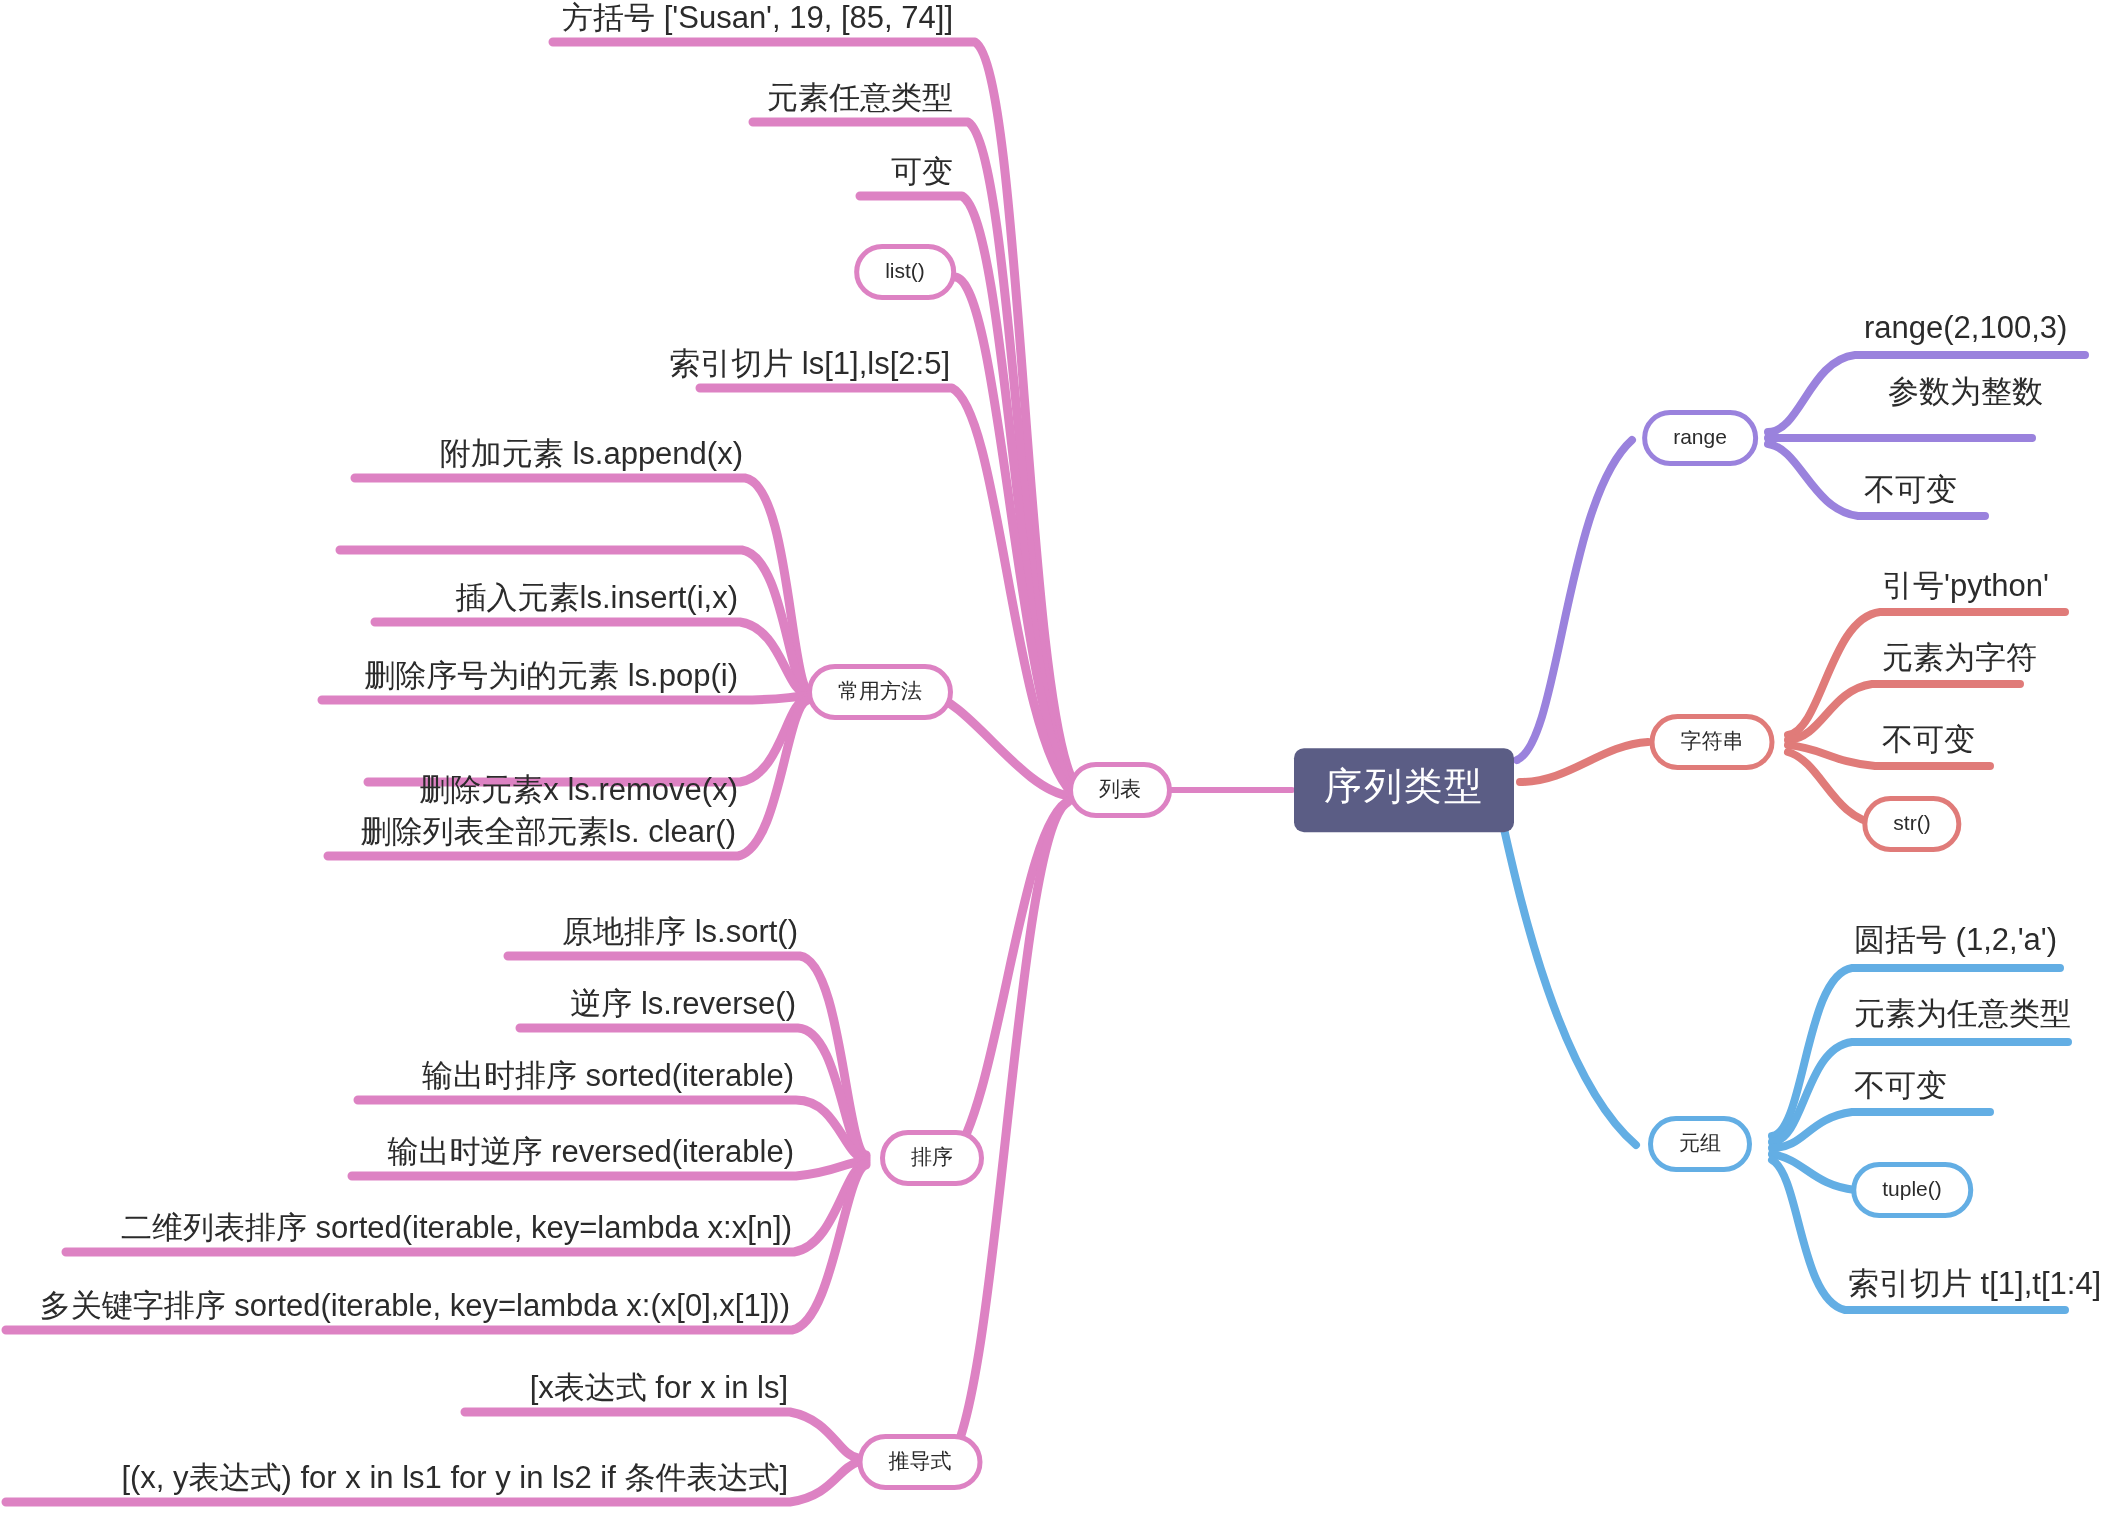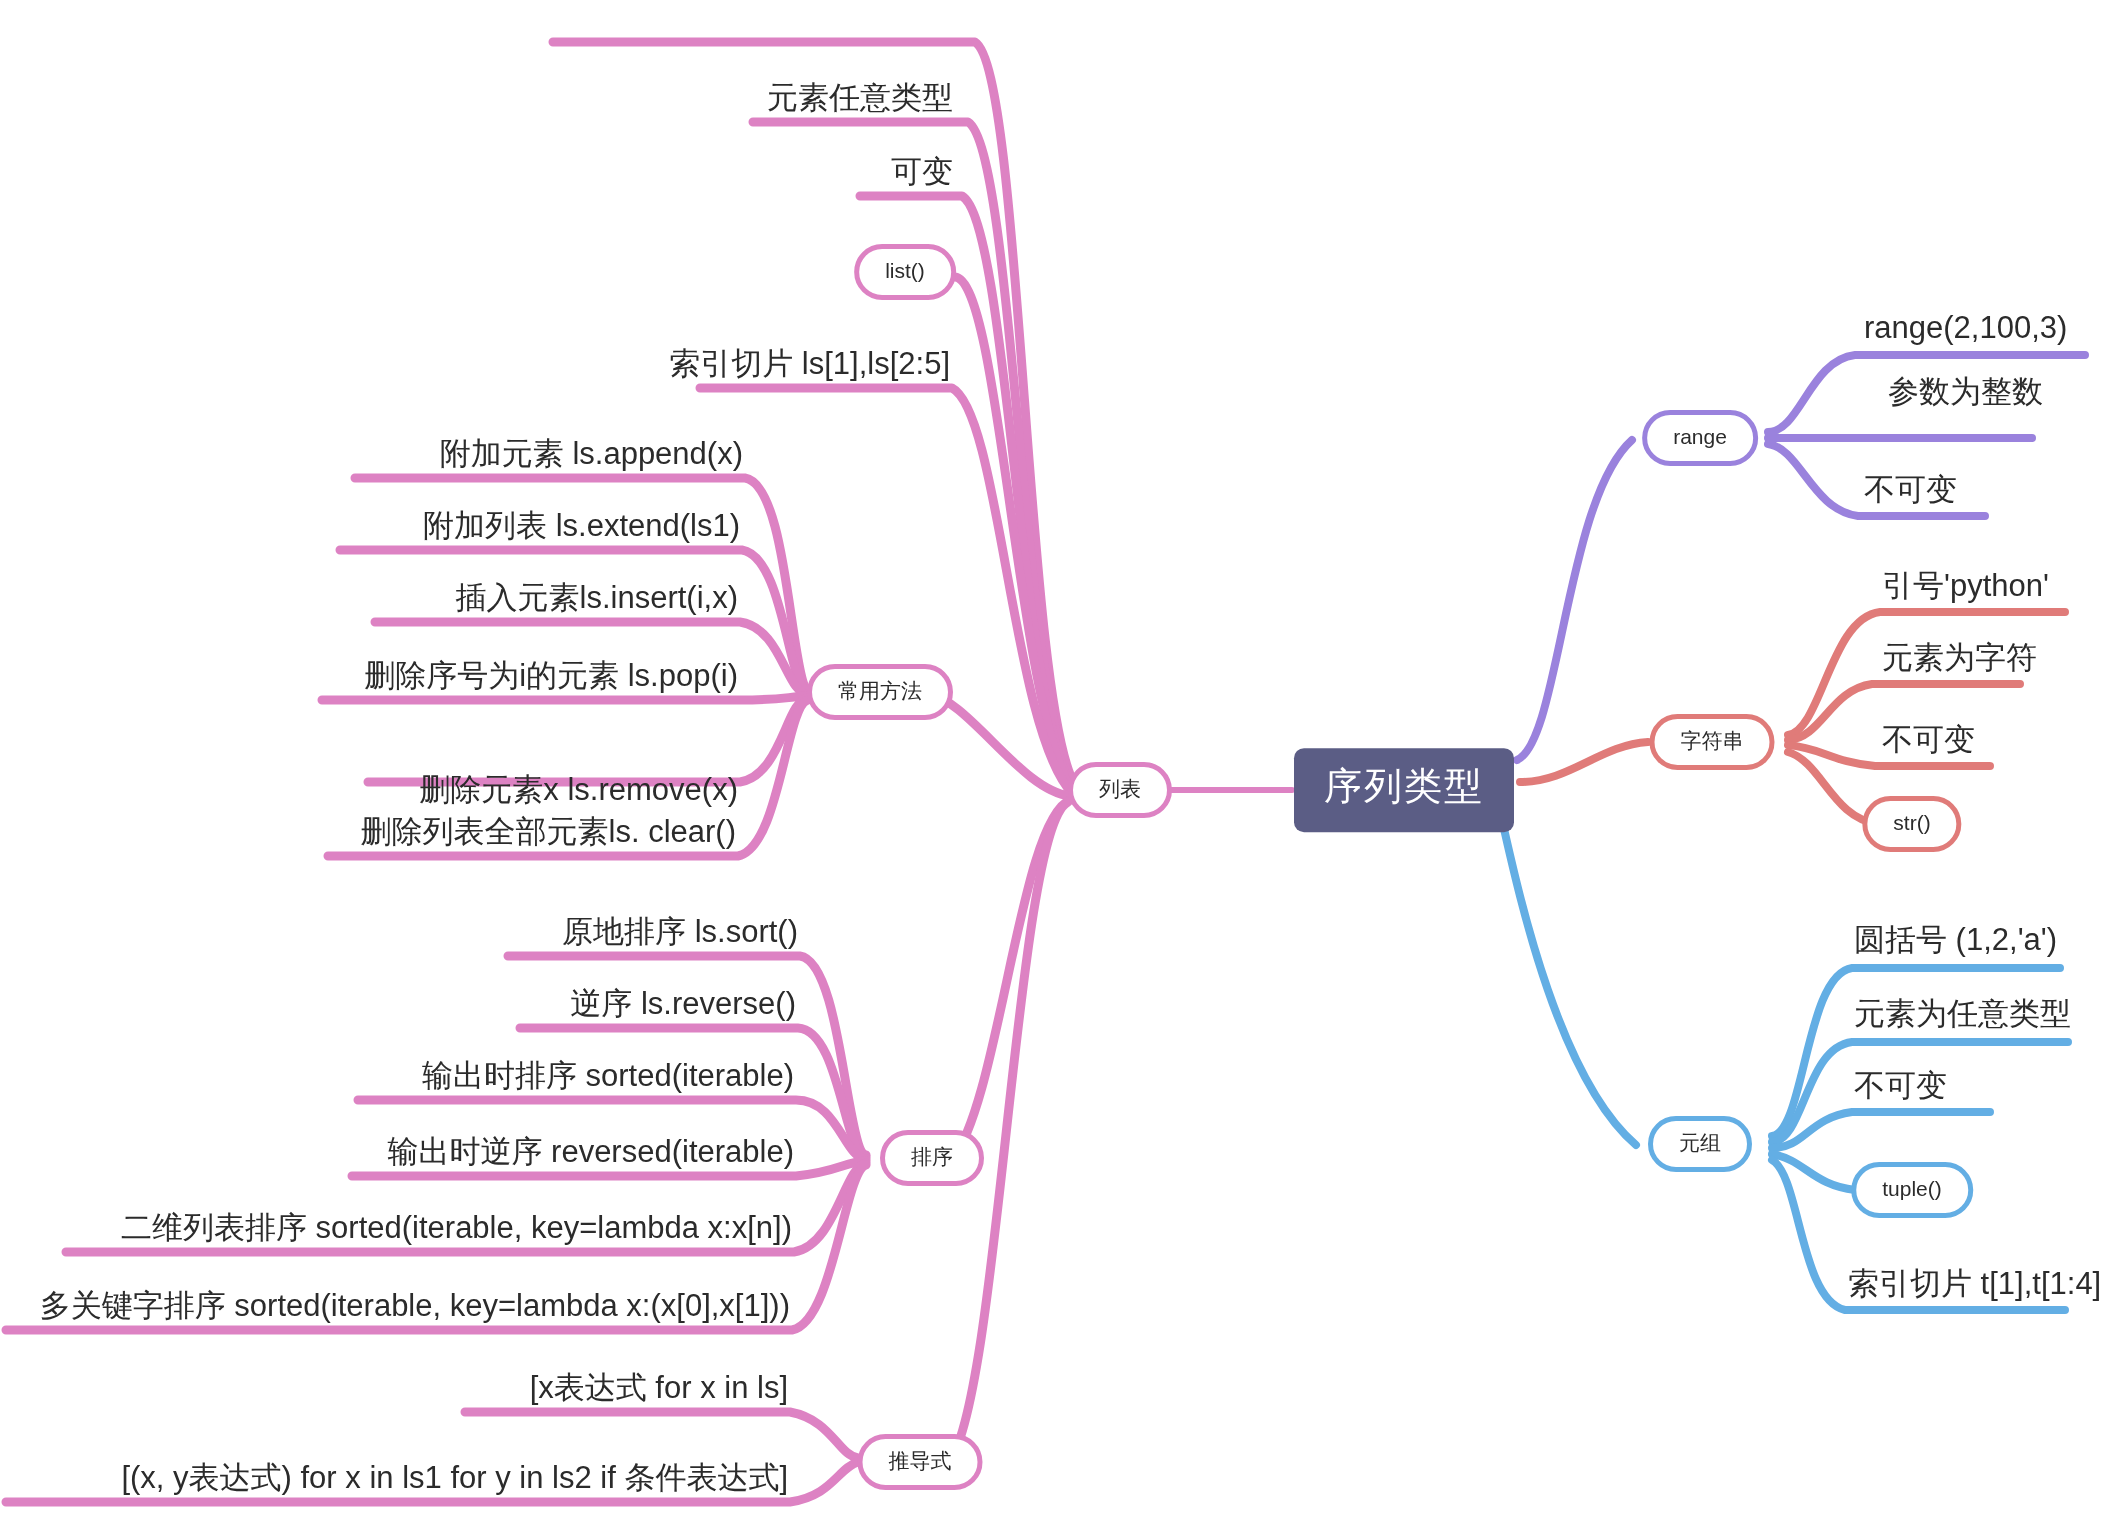--- a/index.html
+++ b/index.html
@@ -118,28 +118,28 @@
 
       <path stroke="#dd82c3" stroke-width="9" d="M 858,1458 C 838,1455 832,1420 790,1412 L 465,1412"></path>
       <path stroke="#dd82c3" stroke-width="9" d="M 858,1462 C 838,1468 832,1496 790,1502 L 6,1502"></path>
     </g>
   </svg>
 
   <div class="node root" style="left:1404px; top:790px;">序列类型</div>
 
   <div class="node pill pill-pink" style="left:1120px; top:790px;">列表</div>
 
+  <div class="node leaf la" style="left:955px; top:42px;">方括号 ['Susan',  19, [85, 74]]</div>
   <div class="node leaf la" style="left:955px; top:122px;text-align:center;">元素任意类型</div>
   <div class="node leaf la" style="left:955px; top:196px;">可变</div>
   <div class="node pill pill-pink" style="left:905px; top:272px;">list()</div>
   <div class="node leaf la" style="left:952px; top:388px;">索引切片 ls[1],ls[2:5]</div>
 
   <div class="node pill pill-pink" style="left:880px; top:692px;">常用方法</div>
   <div class="node leaf la" style="left:745px; top:478px;">附加元素 ls.append(x)</div>
-  <div class="node leaf la" style="left:742px; top:550px;">附加列表 ls.extend(ls1)</div>
   <div class="node leaf la" style="left:740px; top:622px;">插入元素ls.insert(i,x)</div>
   <div class="node leaf la" style="left:740px; top:700px;">删除序号为i的元素 ls.pop(i)</div>
   <div class="node leaf la" style="left:740px; top:782px;margin-top:32px;">删除元素x ls.remove(x)</div>
   <div class="node leaf la" style="left:738px; top:856px;">删除列表全部元素ls. clear()</div>
 
   <div class="node pill pill-pink" style="left:932px; top:1158px;">排序</div>
   <div class="node leaf la" style="left:800px; top:956px;">原地排序 ls.sort()</div>
   <div class="node leaf la" style="left:798px; top:1028px;">逆序 ls.reverse()</div>
   <div class="node leaf la" style="left:796px; top:1100px;">输出时排序 sorted(iterable)</div>
   <div class="node leaf la" style="left:796px; top:1176px;">输出时逆序 reversed(iterable)</div>

